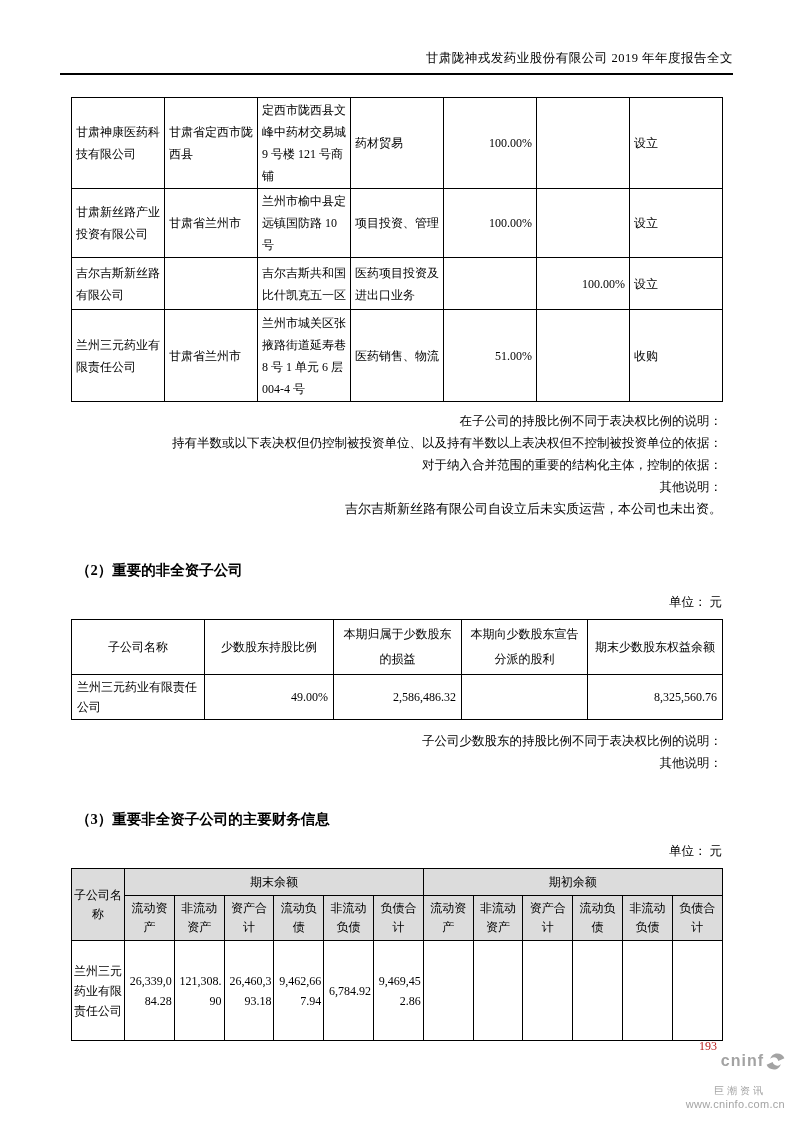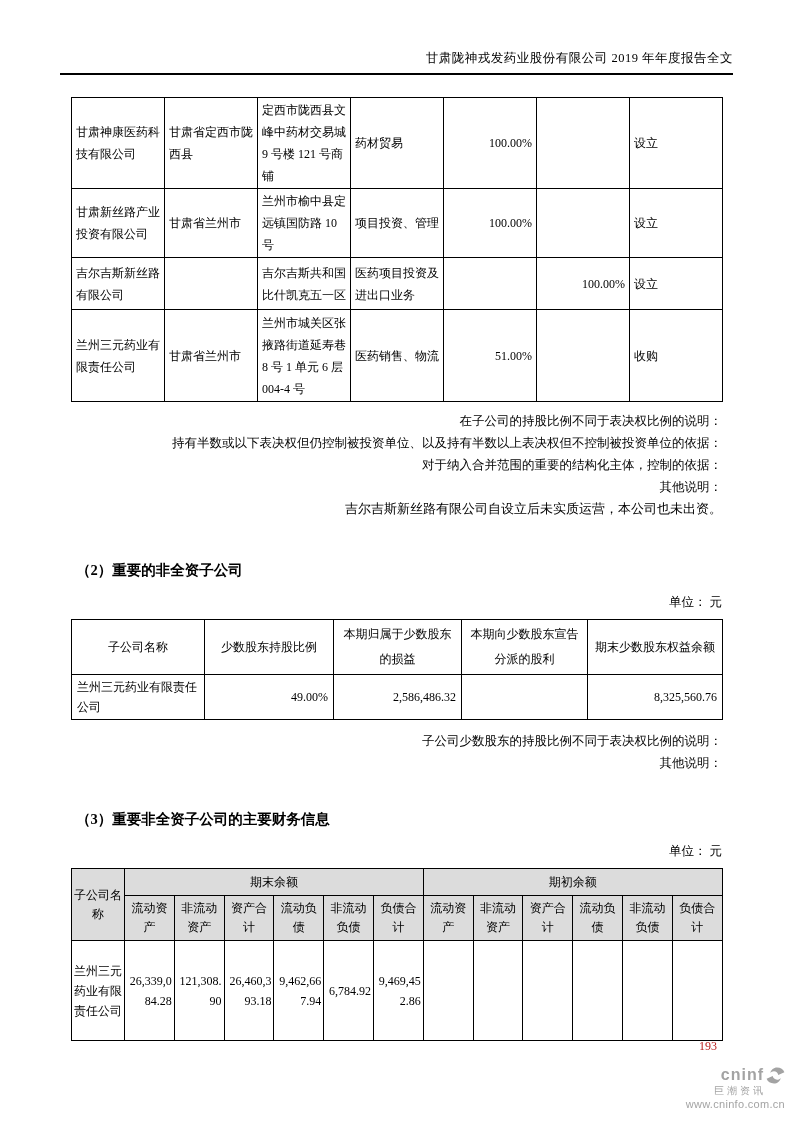--- a/index.html
+++ b/index.html
@@ -48,21 +48,21 @@
   .t3 td.num { word-break:break-all; text-align:right; }
   .t3 td.name { text-align:left; padding:1px 4px; }
 
   .pageno { position:absolute; top:1039px; right:76px; font-size:12px; color:#b91c1c; }
   .logo {
     position:absolute; right:8px; bottom:12px; text-align:right;
     color:#A3A3A3; font-family:"Liberation Sans","DejaVu Sans",sans-serif; line-height:1.1;
   }
   .logo .top { display:flex; align-items:flex-end; justify-content:flex-end; gap:2px; }
   .logo .brand { font-size:16px; font-weight:bold; letter-spacing:1px; }
-  .logo .brand-cn { font-size:10px; letter-spacing:3px; margin-right:19px; margin-top:1px; }
+  .logo .brand-cn { font-size:10px; letter-spacing:3px; margin-right:19px; margin-top:15px; }
   .logo .url { font-size:11px; margin-top:2px; letter-spacing:0.3px; }
 </style>
 </head>
 <body>
 
 <div class="page">
 
   <div class="doc-header">甘肃陇神戎发药业股份有限公司 2019 年年度报告全文</div>
 
   <div class="content">

